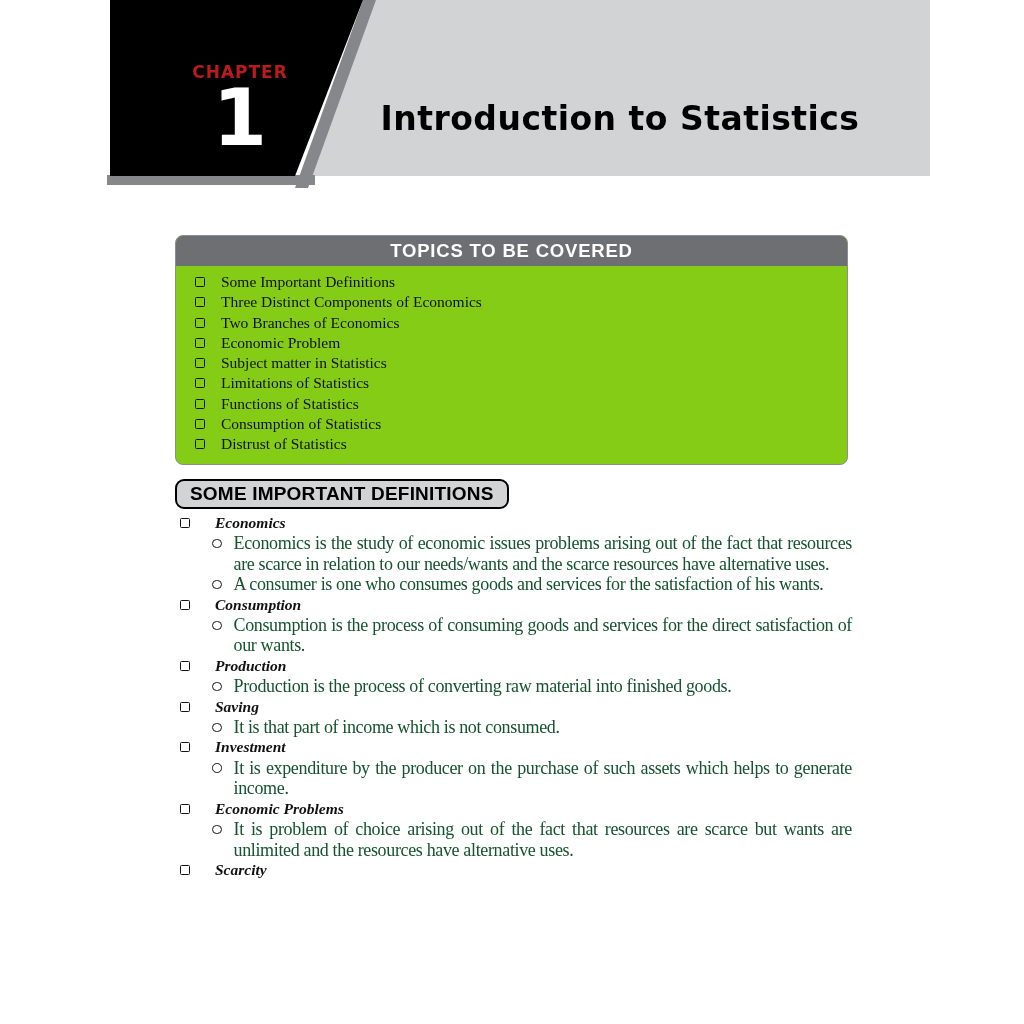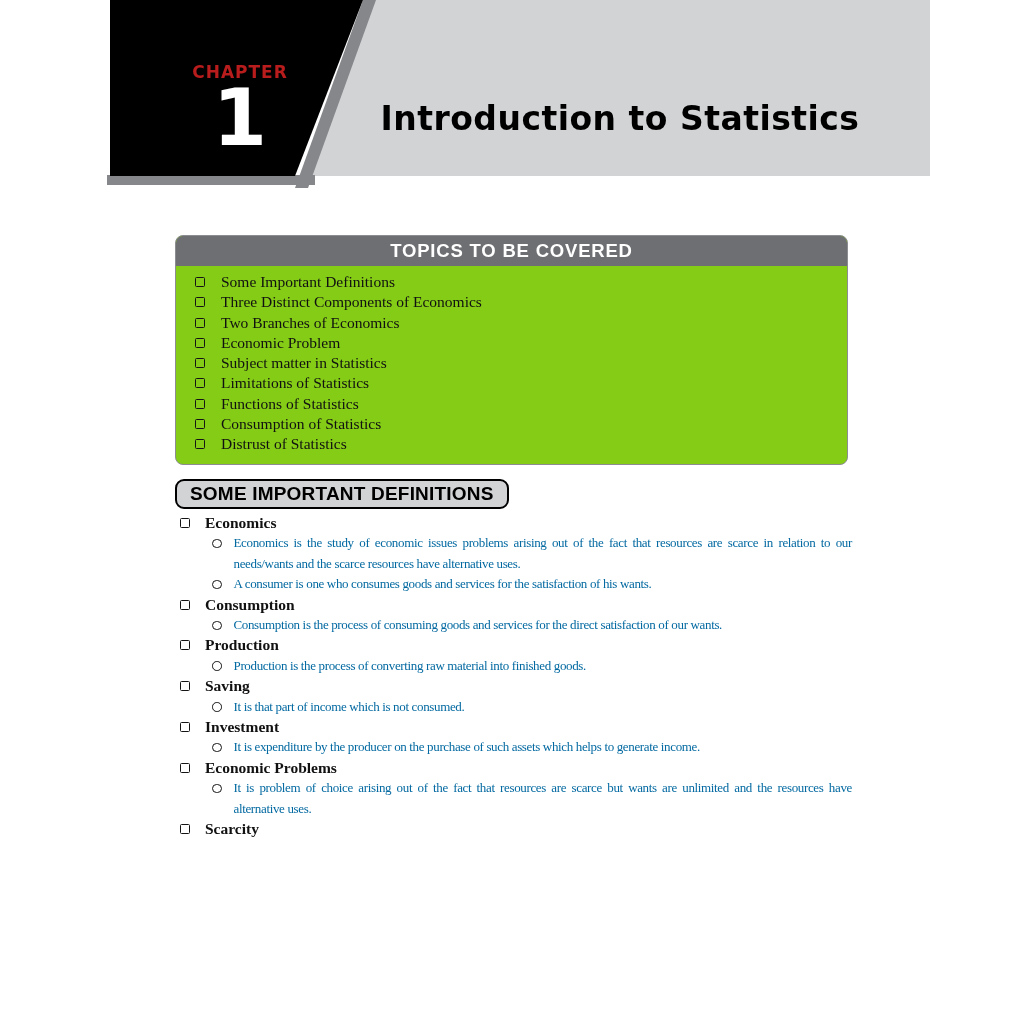--- a/index.html
+++ b/index.html
@@ -85,26 +85,26 @@
     position: absolute; left: 175px; top: 479px;
     display: inline-block; padding: 1px 13px;
     background: #d2d3d5; border: 2.2px solid #000; border-radius: 9px;
     font-family: "Liberation Sans", "DejaVu Sans", sans-serif;
     font-weight: bold; font-size: 19px; letter-spacing: 0.2px;
     line-height: 24px; color: #000; z-index: 5;
   }
   .defs-list { position: absolute; left: 175px; top: 513px; width: 677px; z-index: 5; }
   .def-term-row { display: flex; line-height: 20.4px; }
   .def-term-row .sq { margin: 5px 0 0 5px; }
-  .def-term { margin-left: 15px; font-weight: bold; font-size: 15.5px; }
+  .def-term { margin-left: 25px; font-weight: bold; font-size: 15.5px; font-style: italic; }
   .def-body-row { display: flex; padding-left: 37px; }
   .def-body-row .circ { margin-top: 5.5px; }
   .def-text {
     flex: 1; margin-left: 12px; text-align: justify;
-    font-size: 13px; line-height: 20.4px; letter-spacing: -0.35px; color: #0369a1;
+    font-size: 18px; line-height: 20.4px; letter-spacing: -0.35px; color: #14532d;
   }
 </style>
 </head>
 <body>
 
 <div class="page">
 
   <header>
     <div class="hdr-banner"></div>
     <div class="hdr-slash"></div>

